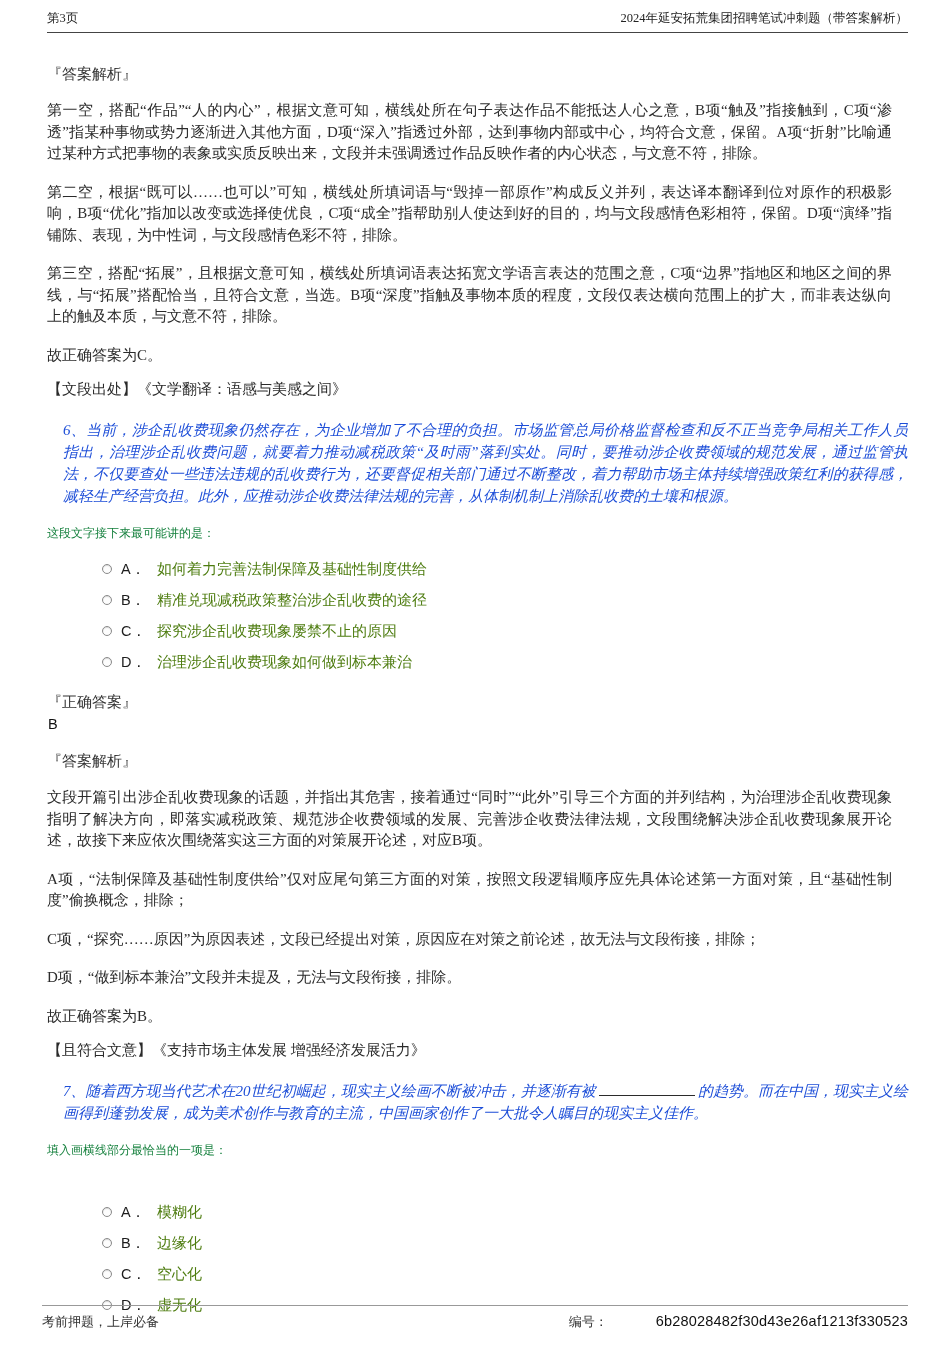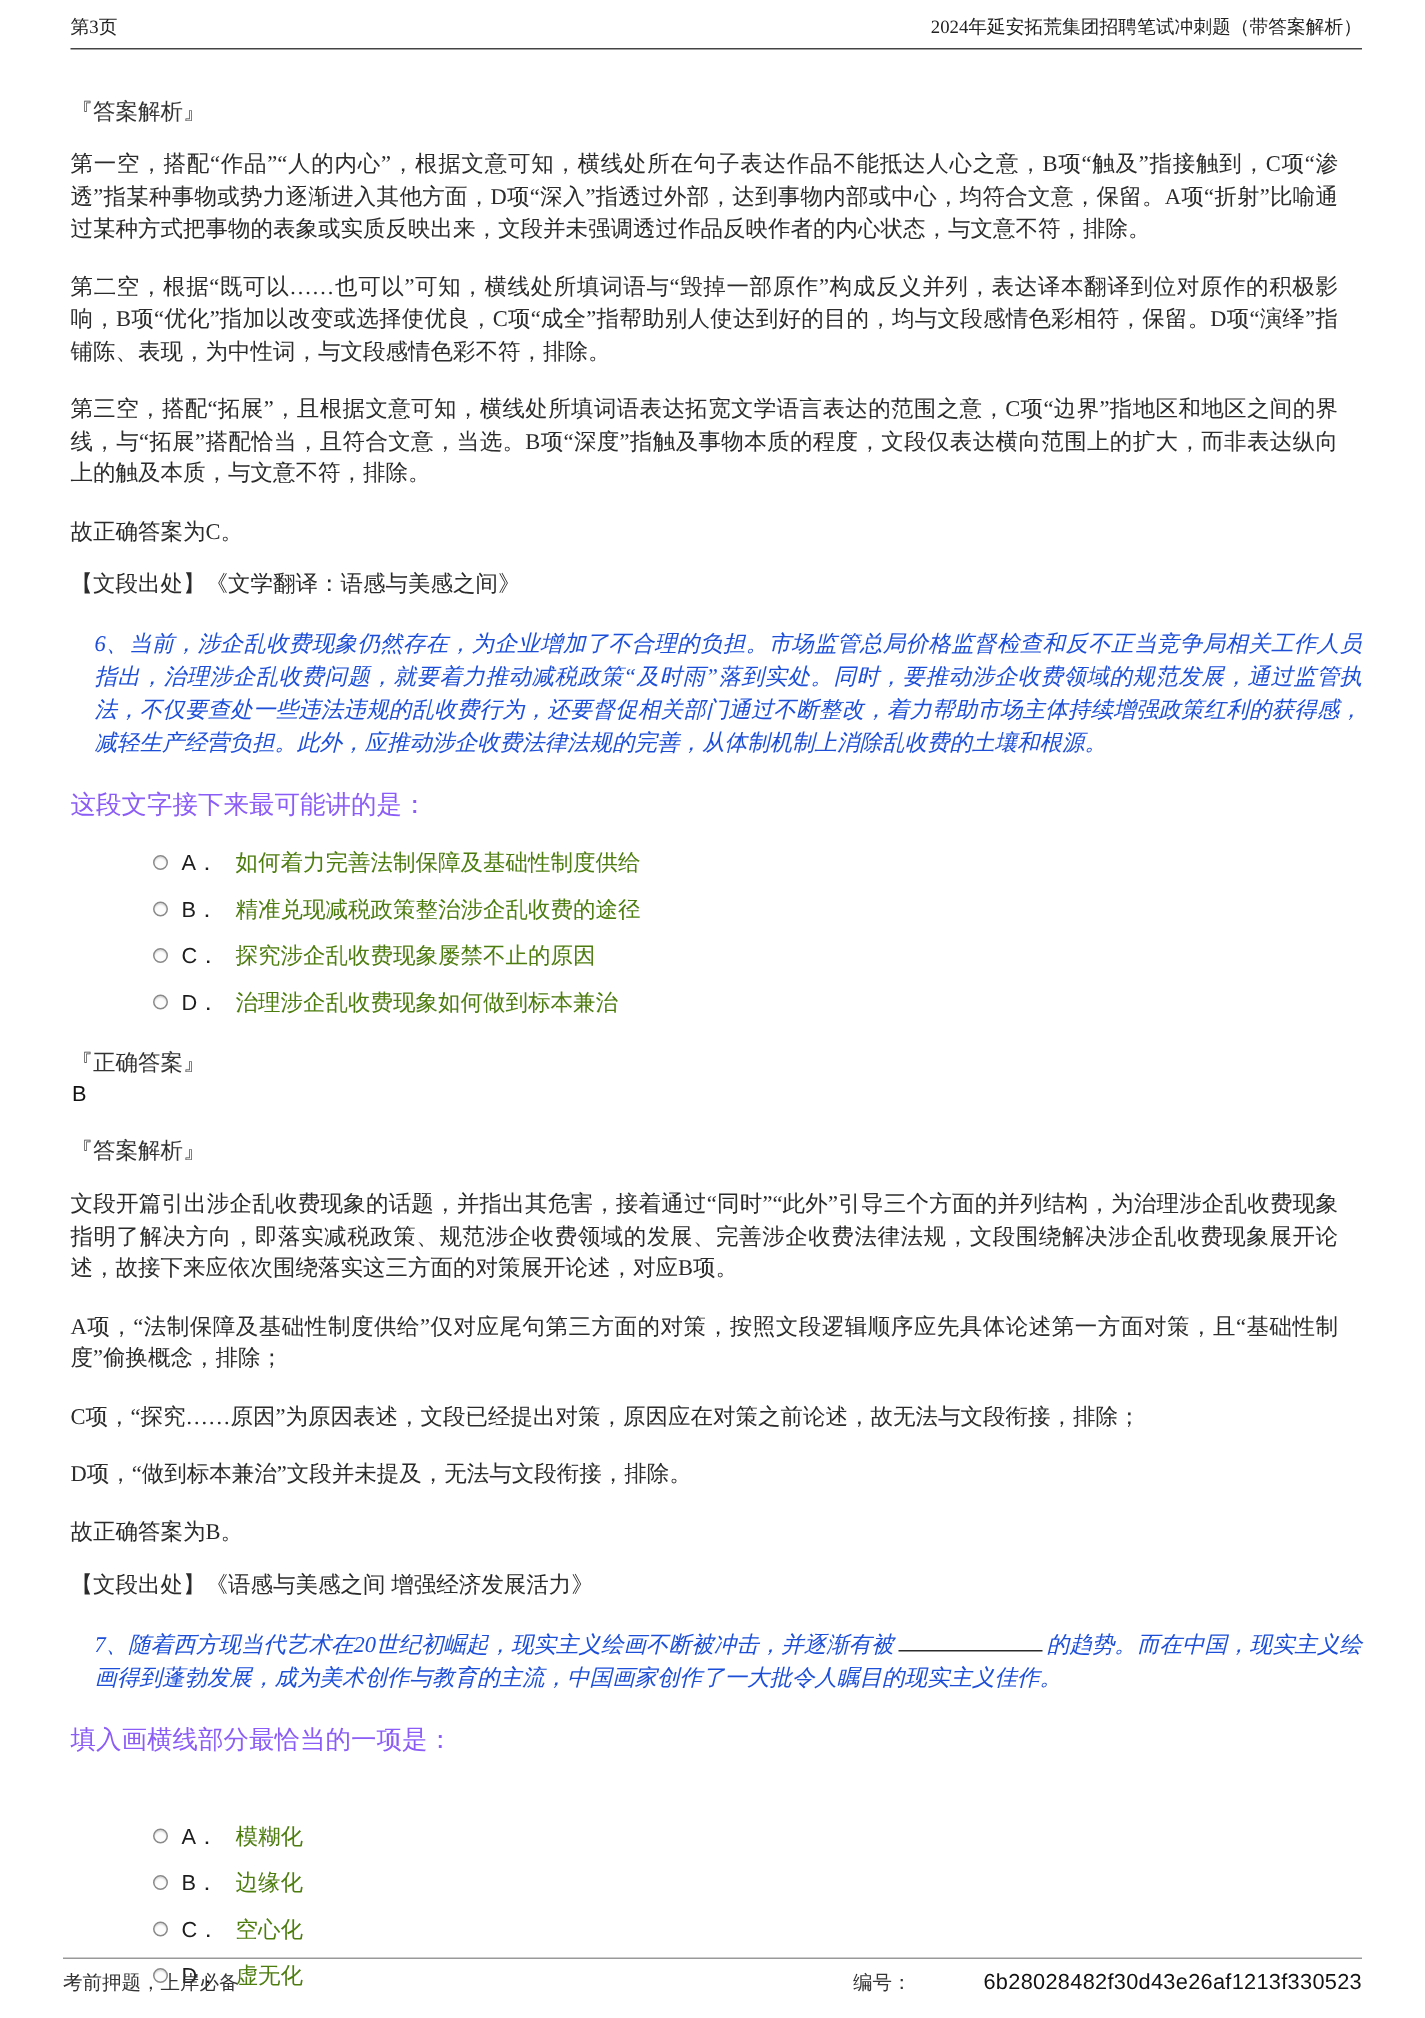--- a/index.html
+++ b/index.html
@@ -22,21 +22,21 @@
   .content { padding-top: 16px; }
   .label-line { font-size: 15px; color: #333; margin: 16px 0 16px 0; }
   p.para {
     font-size: 15px; line-height: 21.5px; text-align: justify;
     color: #2b2b2b; margin: 0 16px 17px 0;
   }
   p.stem {
     font-size: 15px; line-height: 22px; text-align: justify;
     color: #1d4ed8; margin: 6px 0 18px 16px; font-style: italic;
   }
-  p.prompt { font-size: 17px; color: #8b5cf6; margin: 2px 0 14px 0; }
+  p.prompt { font-size: 12px; color: #15803d; margin: 2px 0 14px 0; }
   p.source { font-size: 15px; color: #2b2b2b; margin: 0 0 20px 0; }
   p.conclusion { margin-bottom: 14px; }
 
   
   .options { margin: 16px 0 10px 55px; }
   .option { display: flex; align-items: center; margin-bottom: 9px; height: 22px; }
   .radio {
     width: 10px; height: 10px; border: 1px solid #8a8a8a; border-radius: 50%;
     background: #fdfdfd; display: inline-block; margin-right: 9px; flex: 0 0 auto;
     box-shadow: inset 0 1px 1px rgba(0,0,0,0.15);
@@ -123,21 +123,21 @@
 
     <div class="ans-label">『正确答案』</div>
     <div class="ans-letter">B</div>
     <div class="ans-label">『答案解析』</div>
     <div class="spacer-md"></div>
     <p class="para">文段开篇引出涉企乱收费现象的话题，并指出其危害，接着通过“同时”“此外”引导三个方面的并列结构，为治理涉企乱收费现象指明了解决方向，即落实减税政策、规范涉企收费领域的发展、完善涉企收费法律法规，文段围绕解决涉企乱收费现象展开论述，故接下来应依次围绕落实这三方面的对策展开论述，对应B项。</p>
     <p class="para">A项，“法制保障及基础性制度供给”仅对应尾句第三方面的对策，按照文段逻辑顺序应先具体论述第一方面对策，且“基础性制度”偷换概念，排除；</p>
     <p class="para">C项，“探究……原因”为原因表述，文段已经提出对策，原因应在对策之前论述，故无法与文段衔接，排除；</p>
     <p class="para">D项，“做到标本兼治”文段并未提及，无法与文段衔接，排除。</p>
     <p class="para conclusion">故正确答案为B。</p>
-    <p class="source">【文段出处】《语感与美感之间 增强经济发展活力》</p>
+    <p class="source">【且符合文意】《支持市场主体发展 增强经济发展活力》</p>
 
     <p class="stem"><span>7、随着西方现当代艺术在20世纪初崛起，现实主义绘画不断被冲击，并逐渐有被</span><span class="blank"></span><span>的趋势。而在中国，现实主义绘画得到蓬勃发展，成为美术创作与教育的主流，中国画家创作了一大批令人瞩目的现实主义佳作。</span></p>
     <p class="prompt">填入画横线部分最恰当的一项是：</p>
 
     <div class="spacer-md"></div>
     <div class="options">
       <div class="option">
         <span class="radio"></span>
         <span class="opt-letter">A．</span>
         <span class="opt-text">模糊化</span>

